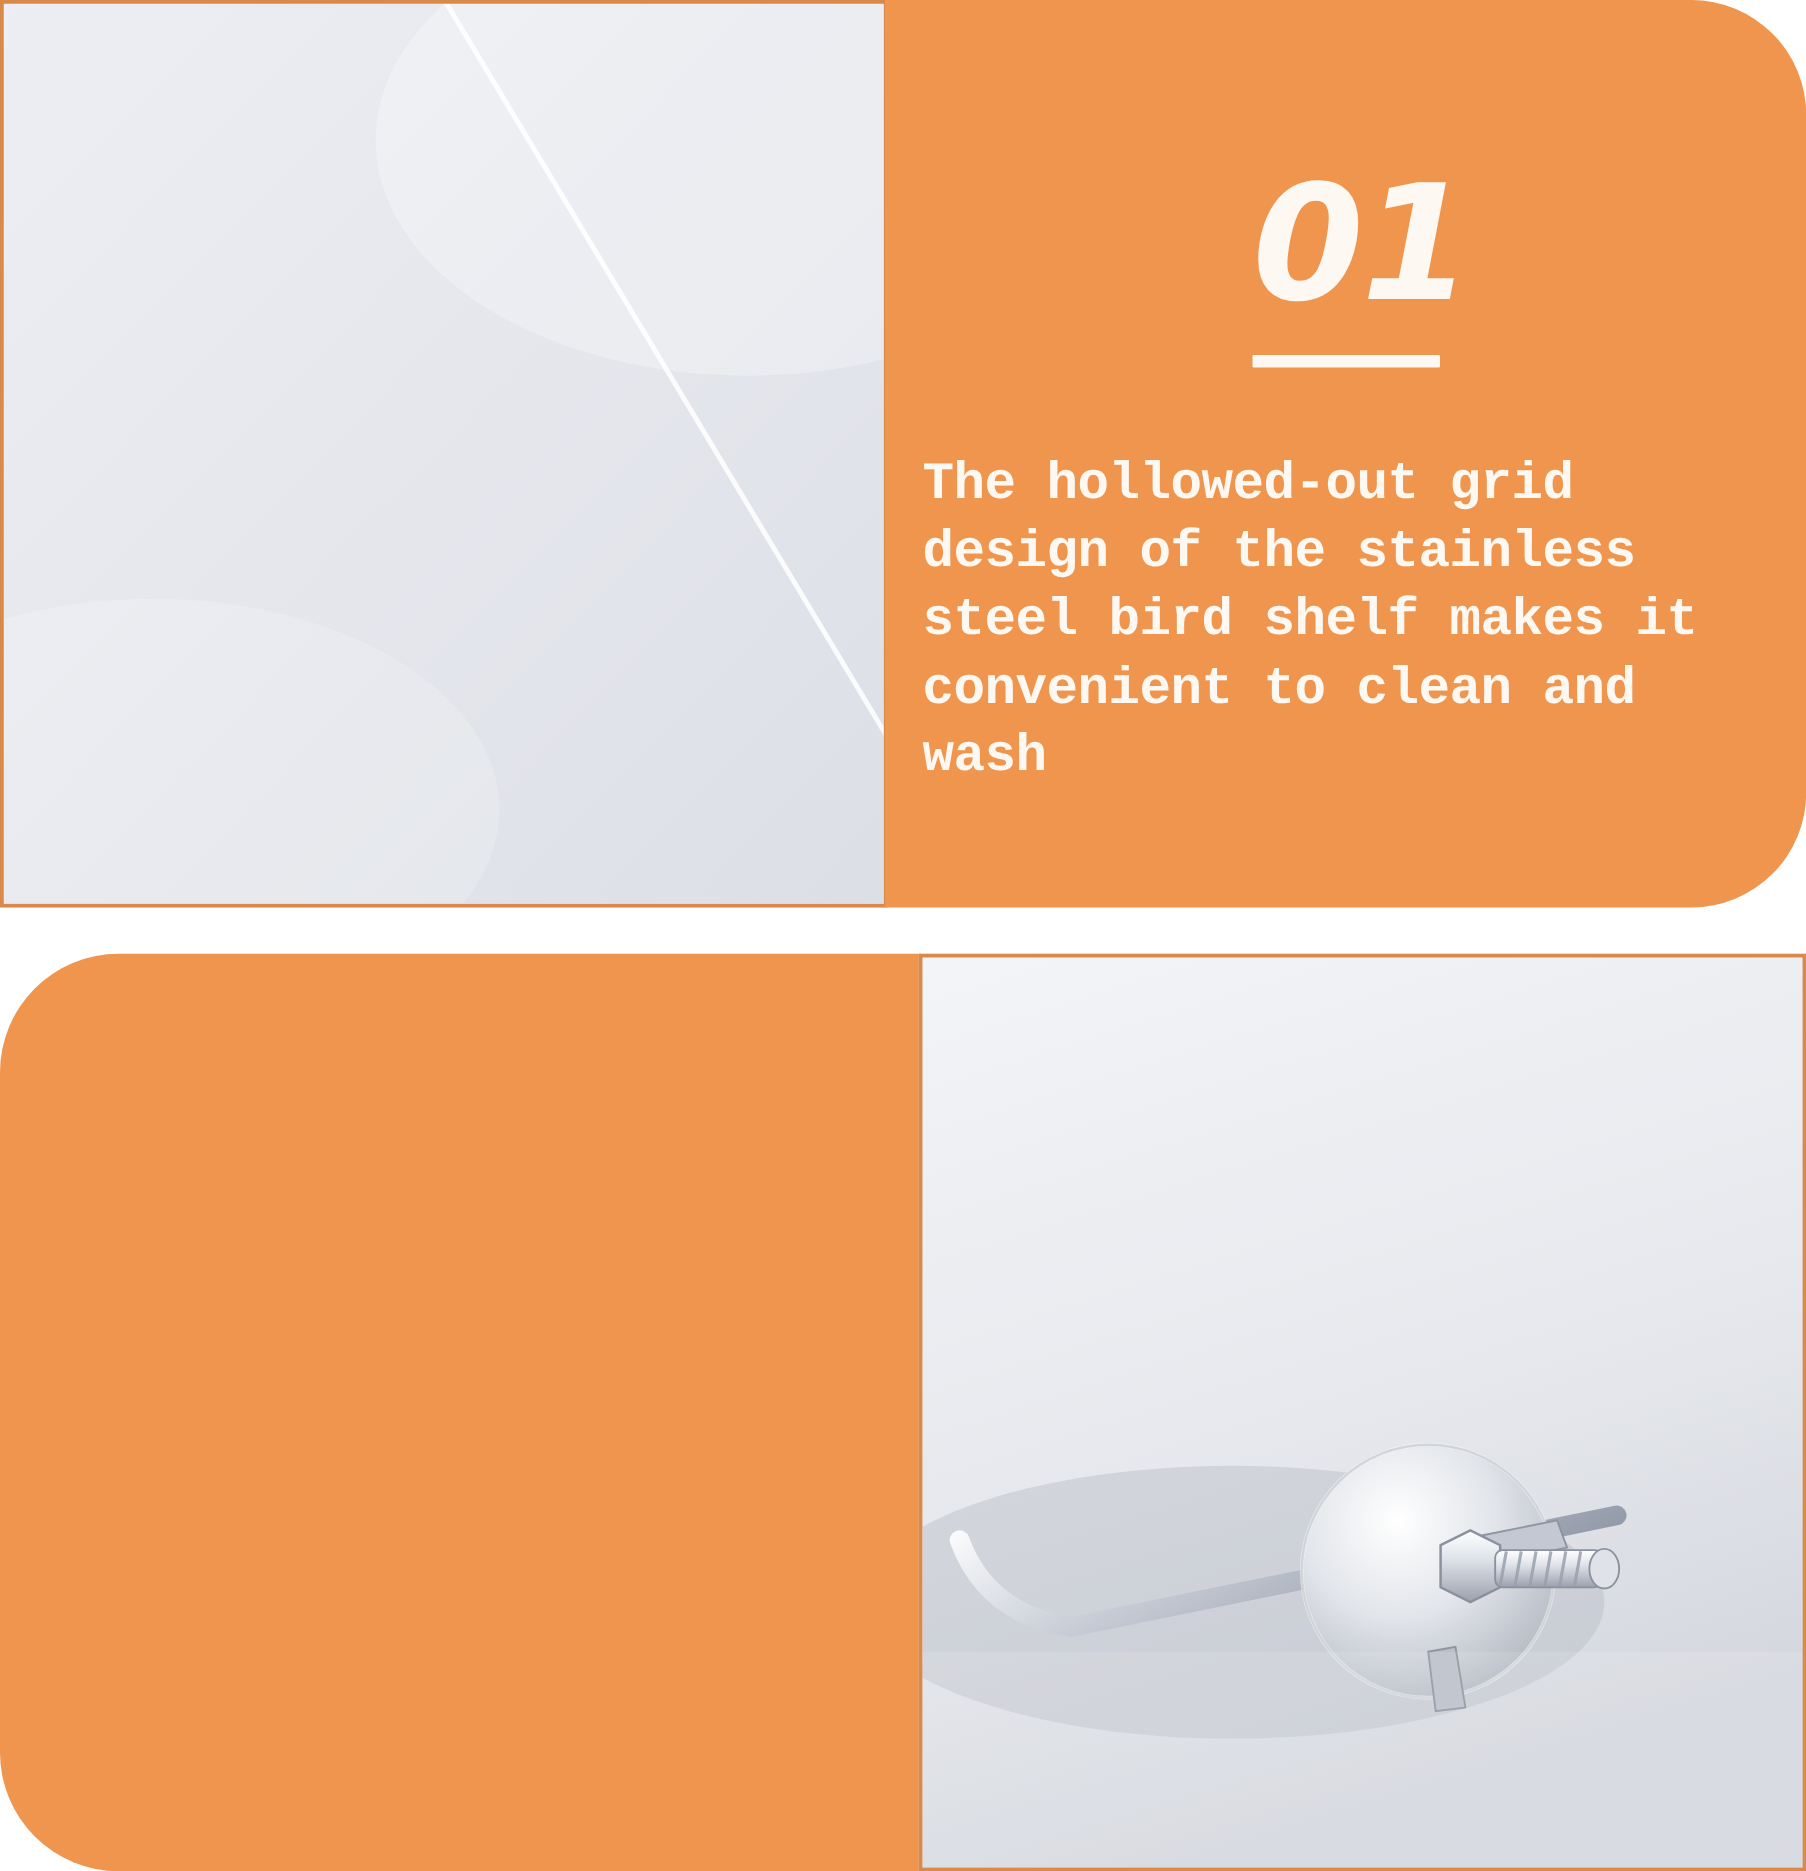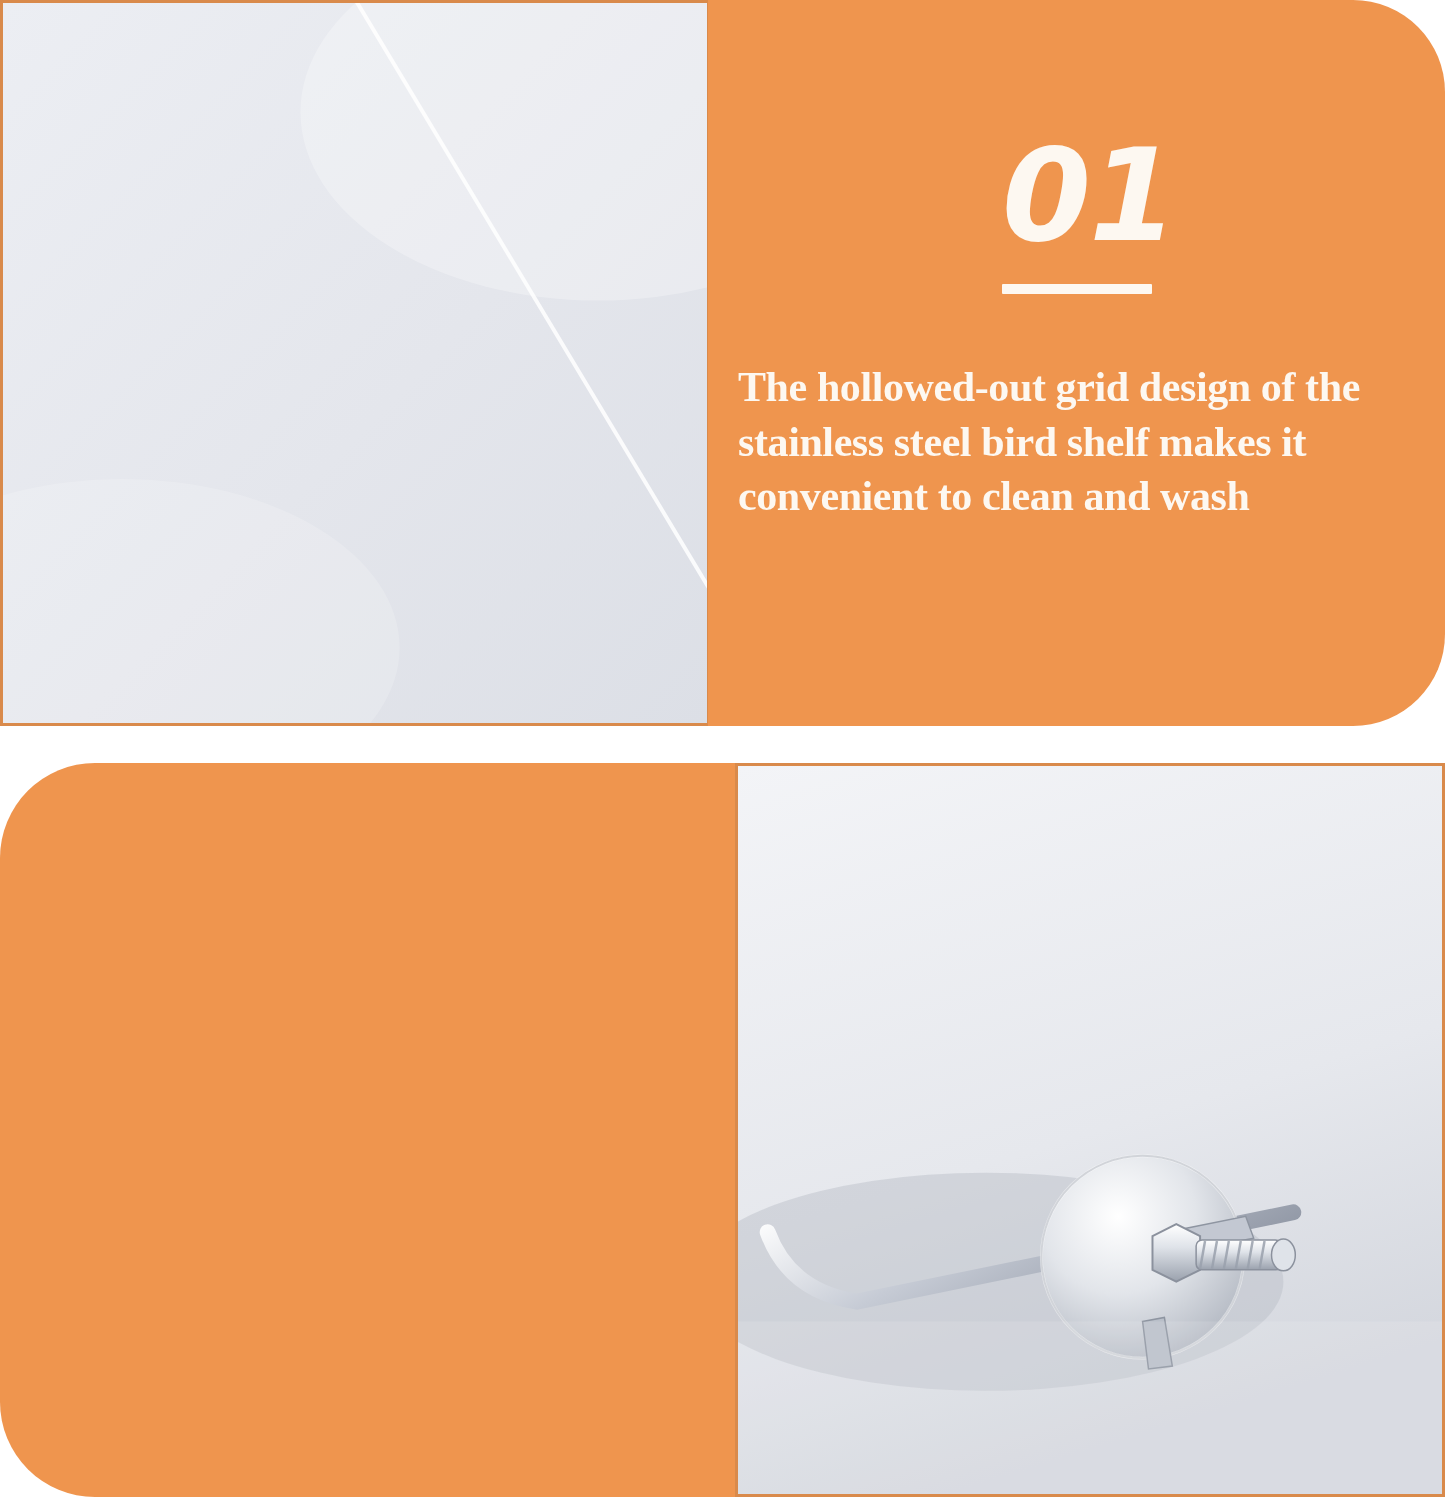--- a/index.html
+++ b/index.html
@@ -91,21 +91,21 @@
     margin-top: 24px;
     height: 10px;
     background: #FDF8F1;
     border-radius: 1px;
   }
 
   
   .copy {
     position: absolute;
     color: #FDF8F1;
-    font-family: Liberation Serif, serif;
+    font-family: Liberation Mono, monospace;
     font-weight: 700;
     font-size: 42px;
     line-height: 1.30;
     letter-spacing: -0.4px;
   }
 
   #row1-num  { left: 294px; top: 132px; }
   #row1-num .num-rule { width: 150px; }
   #row1-copy-text { left: 30px; top: 360px; width: 690px; }
 

